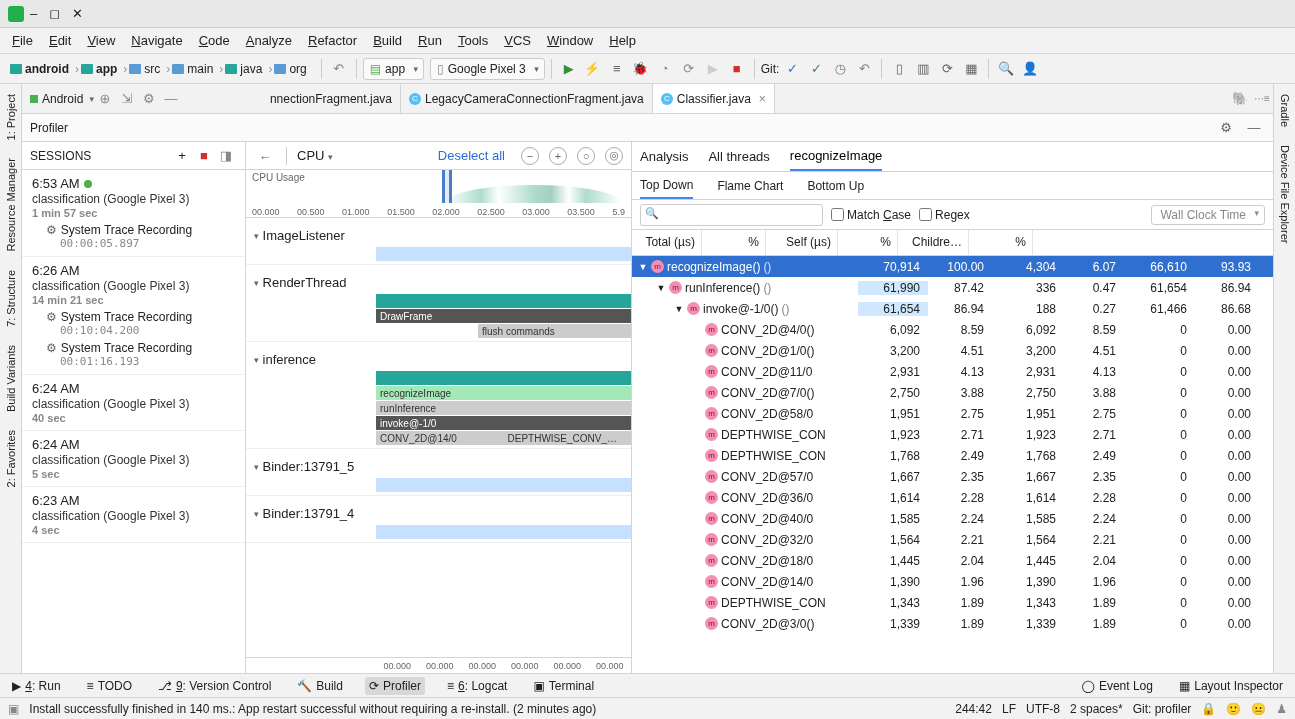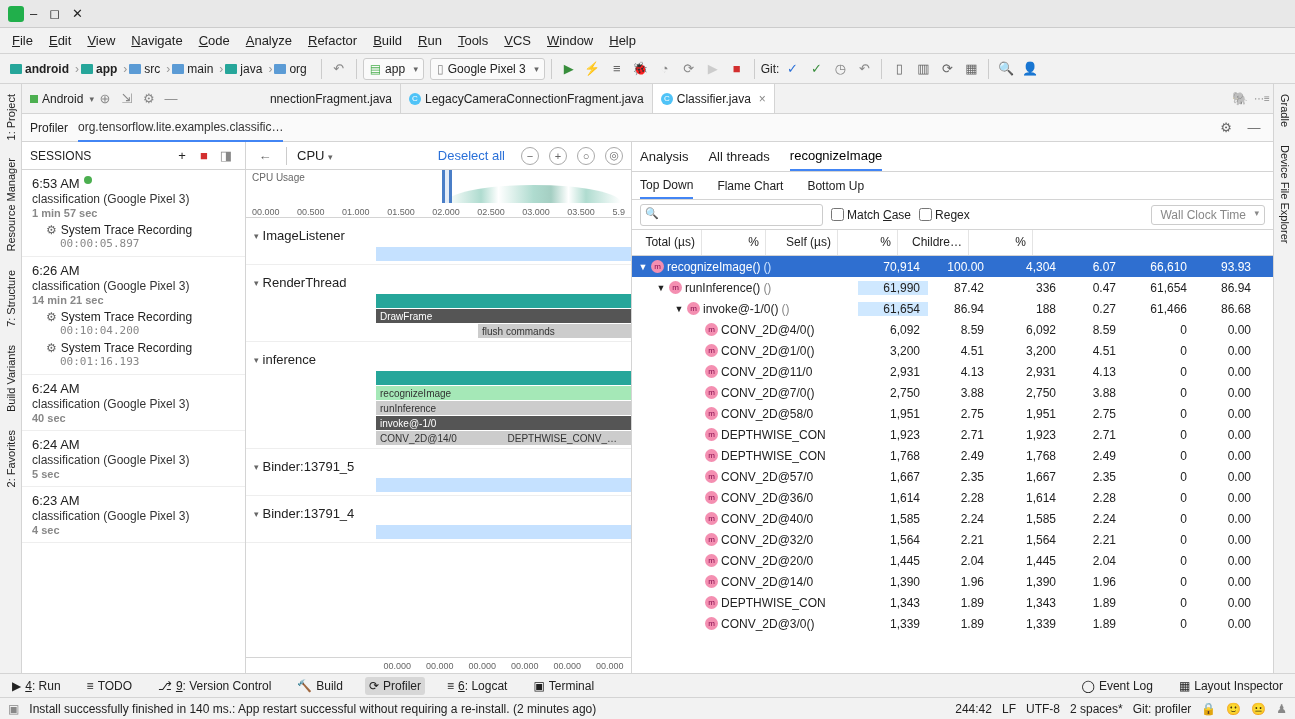--- a/index.html
+++ b/index.html
@@ -38,21 +38,21 @@
 .ed-tab .c-icon { width: 12px; height: 12px; border-radius: 50%; background: #4fc3f7; display: inline-flex; align-items: center; justify-content: center; font-size: 8px; color: #fff; }
 .profiler-header { height: 28px; display: flex; align-items: center; padding: 0 8px; border-bottom: 1px solid #d4d4d4; background: #fafafa; }
 .profiler-header .ph-title { font-weight: 500; padding: 0 10px 0 0; }
 .profiler-header .ph-sub { color: #333; border-bottom: 2px solid #4285f4; padding: 6px 0; }
 .profiler-body { flex: 1; display: flex; overflow: hidden; }
 .sessions { width: 224px; border-right: 1px solid #d4d4d4; display: flex; flex-direction: column; background: #fff; }
 .sessions-hdr { height: 28px; display: flex; align-items: center; padding: 0 8px; border-bottom: 1px solid #d4d4d4; font-weight: 500; font-size: 12px; }
 .sessions-hdr .sp { flex: 1; }
 .sessions-list { flex: 1; overflow-y: auto; }
 .session { padding: 6px 10px; border-bottom: 1px solid #eee; }
-.session .s-time { font-size: 13px; display: flex; align-items: flex-start; gap: 4px; }
+.session .s-time { font-size: 13px; display: flex; align-items: center; gap: 4px; }
 .session .s-time .dot { width: 8px; height: 8px; background: #4caf50; border-radius: 50%; }
 .session .s-sub { font-size: 12px; color: #333; margin-top: 1px; }
 .session .s-dur { font-size: 11px; color: #888; margin-top: 1px; font-weight: bold; }
 .session .s-rec { display: flex; align-items: center; gap: 4px; font-size: 12px; padding: 4px 0 0 14px; }
 .session .s-rec .gear { color: #666; }
 .session .s-recdur { font-size: 11px; color: #888; font-family: monospace; padding-left: 28px; }
 .cpu-area { width: 386px; border-right: 1px solid #d4d4d4; display: flex; flex-direction: column; background: #fff; }
 .cpu-top { height: 28px; display: flex; align-items: center; padding: 0 8px; border-bottom: 1px solid #d4d4d4; gap: 10px; }
 .cpu-combo { font-size: 13px; font-weight: 500; }
 .cpu-chart { height: 48px; border-bottom: 1px solid #d4d4d4; position: relative; padding: 2px 6px; }
@@ -243,21 +243,20 @@
             <span>Classifier.java</span>
             <span style="color:#888;margin-left:4px">×</span>
           </div>
         </div>
       <span class="tb-btn" style="color:#888">🐘</span>
       <span class="tb-btn" style="color:#888;font-size:10px">⋯≡</span>
     </div>
 
     <div class="profiler-header">
       <span class="ph-title">Profiler</span>
-      <span class="ph-sub">org.tensorflow.lite.examples.classific…</span>
       <div class="ph-icons">
         <span class="tb-btn">⚙</span>
         <span class="tb-btn">—</span>
       </div>
     </div>
 
     <div class="profiler-body">
 
       <div class="sessions">
         <div class="sessions-hdr">
@@ -597,21 +596,21 @@
               <div class="num col-pct1">2.21</div>
               <div class="num col-self">1,564</div>
               <div class="num col-pct2">2.21</div>
               <div class="num col-child">0</div>
               <div class="num col-pct3">0.00</div>
             </div>
             <div class="an-row">
               <div class="name" style="padding-left:60px">
                 <span class="caret"></span>
                 <span class="m-icon">m</span>
-                <span>CONV_2D@20/0</span>
+                <span>CONV_2D@18/0</span>
               </div>
               <div class="num col-total">1,445</div>
               <div class="num col-pct1">2.04</div>
               <div class="num col-self">1,445</div>
               <div class="num col-pct2">2.04</div>
               <div class="num col-child">0</div>
               <div class="num col-pct3">0.00</div>
             </div>
             <div class="an-row">
               <div class="name" style="padding-left:60px">

